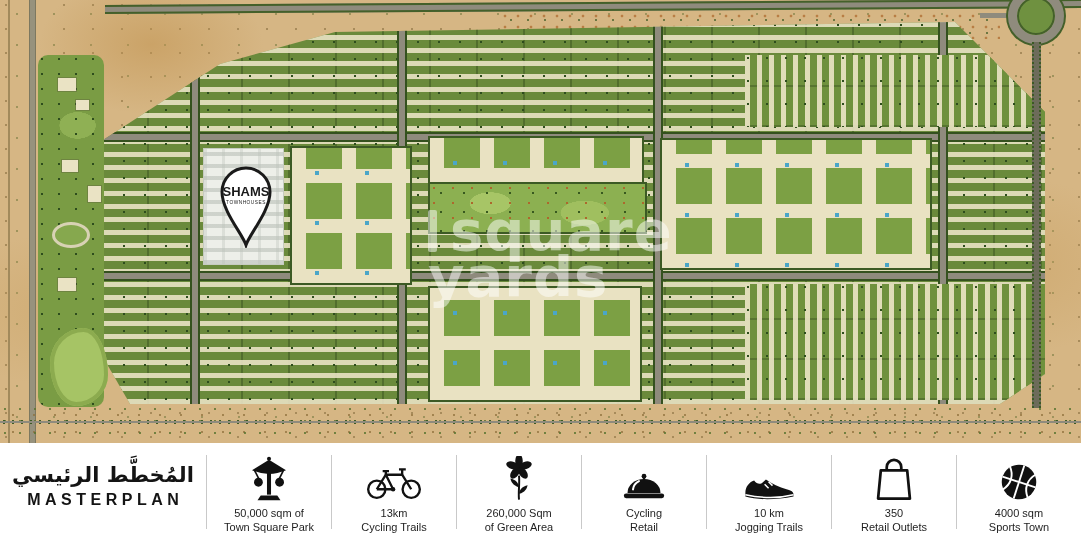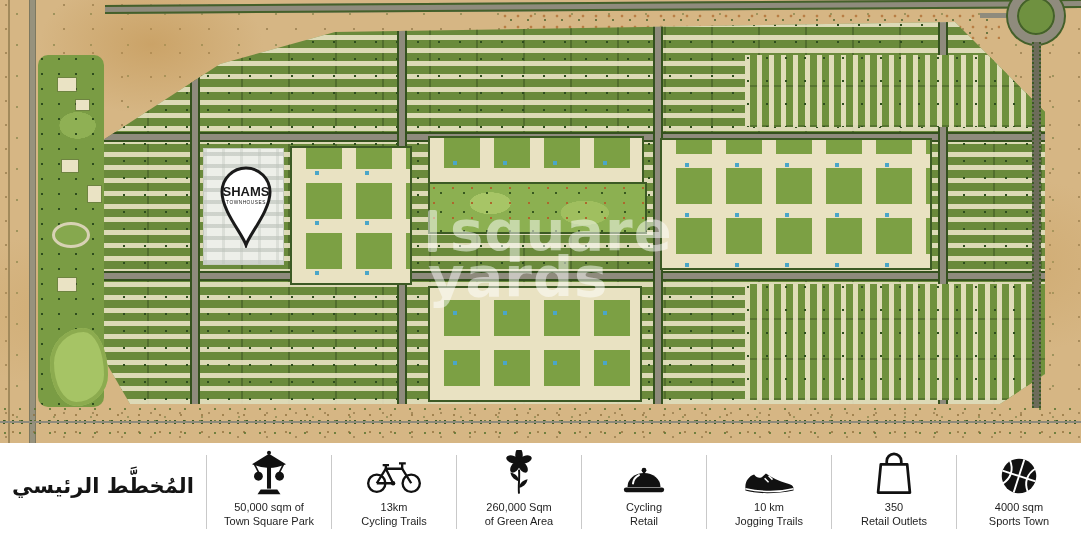--- a/index.html
+++ b/index.html
@@ -121,21 +121,21 @@
   .legend-bar{position:absolute;left:0;top:443px;width:1081px;height:97px;background:#fff;
       display:flex;align-items:stretch;}
   .brand{width:206px;display:flex;flex-direction:column;justify-content:center;
       align-items:center;gap:3px;padding-bottom:10px;box-sizing:border-box;}
   .brand-ar{font-family:"DejaVu Sans",sans-serif;font-size:21px;font-weight:700;color:#141414;
       direction:rtl;line-height:1.1;}
   .brand-en{font-size:16px;font-weight:700;letter-spacing:4.5px;color:#141414;
       margin-right:-4.5px;}
   .vdiv{width:1px;background:#c9c9c9;margin:12px 0 11px 0;}
   .amenity{flex:1;display:flex;flex-direction:column;align-items:center;
-      justify-content:flex-start;padding-top:7px;box-sizing:border-box;}
+      justify-content:center;padding-top:7px;box-sizing:border-box;}
   .amenity .icon{height:46px;display:flex;align-items:flex-end;justify-content:center;}
   .amenity .l1{font-size:11px;color:#1e1e1e;line-height:1.3;margin-top:4px;}
   .amenity .l2{font-size:11px;color:#1e1e1e;line-height:1.3;}
 </style>
 </head>
 <body>
 
 <div class="stage">
 
   <div class="map">
@@ -189,20 +189,21 @@
       <path d="M32 82 C28.5 71 8 48 8 29 A24 24 0 1 1 56 29 C56 48 35.5 71 32 82 Z" fill="#ffffff" stroke="#1a1a1a" stroke-width="3"></path>
       <text x="32" y="33" text-anchor="middle" font-size="13" font-weight="bold" fill="#1a1a1a">SHAMS</text>
       <text x="32" y="41" text-anchor="middle" font-size="4.8" letter-spacing="0.5" fill="#1a1a1a">TOWNHOUSES</text>
     </svg>
   </div>
 
   <div class="legend-bar">
 
     <div class="brand">
       <div class="brand-ar">المُخطَّط الرئيسي</div>
+      <div class="brand-en">MASTERPLAN</div>
     </div>
 
     <span class="vdiv"></span>
 
     <div class="amenity">
       <div class="icon">
         <svg width="46" height="46" viewBox="0 0 48 50" fill="#111">
           <circle cx="24" cy="3" r="2.2"></circle>
           <path d="M24 4 L42.5 15.5 Q33 19.5 24 19.5 Q15 19.5 5.5 15.5 Z"></path>
           <path d="M8 15 L13.5 26" stroke="#111" stroke-width="1.8" fill="none"></path>

